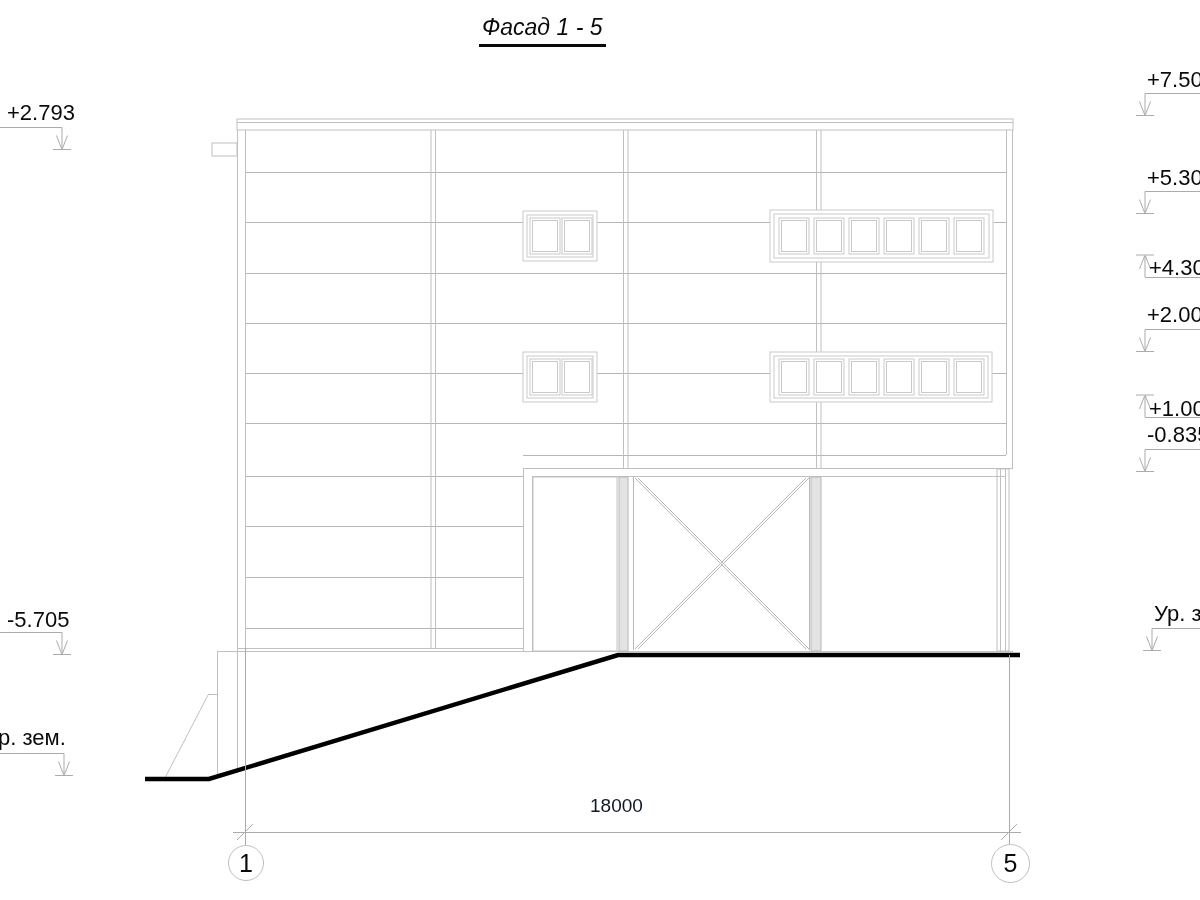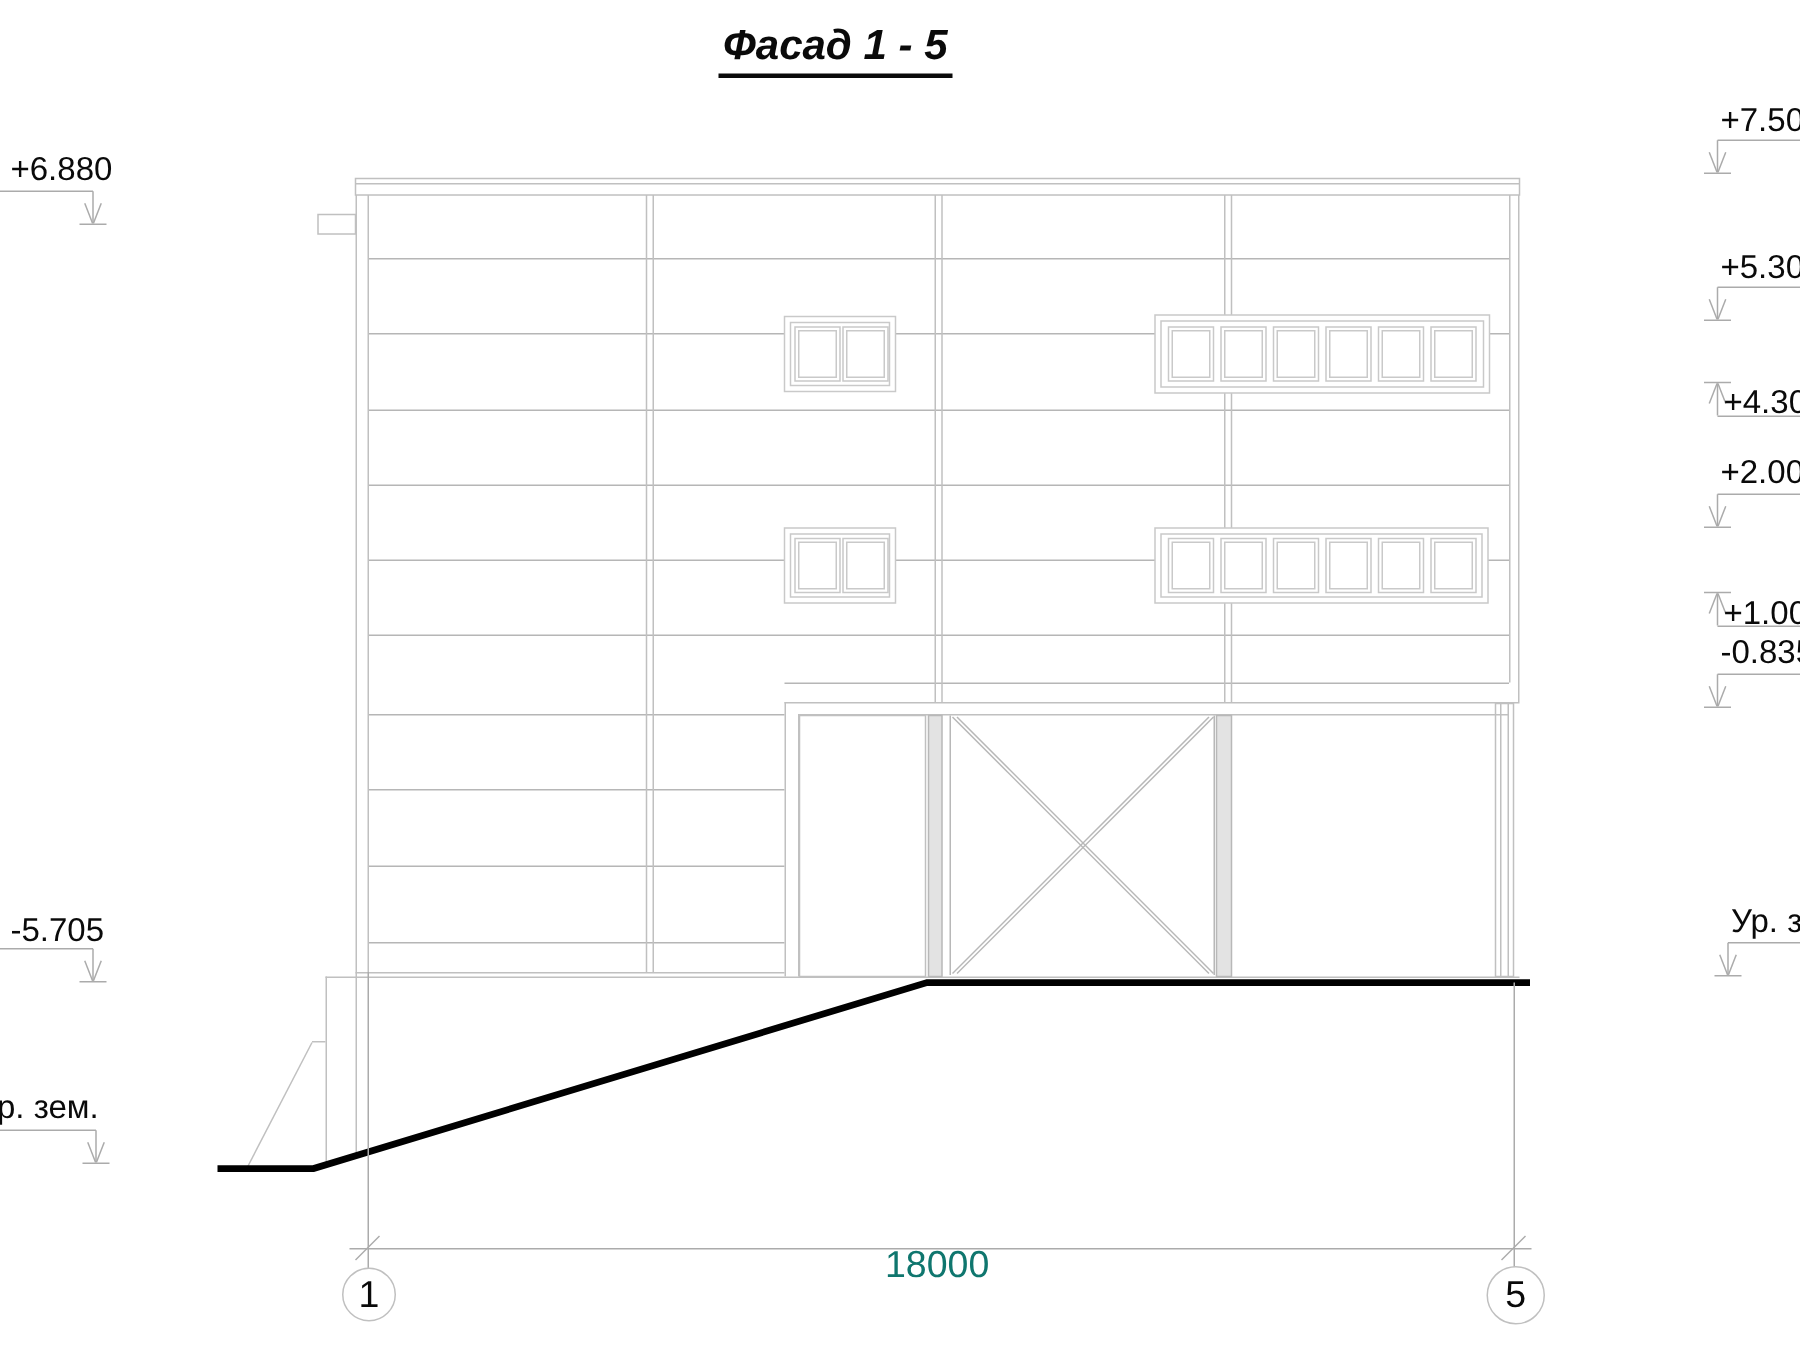--- a/index.html
+++ b/index.html
@@ -3,24 +3,24 @@
 <meta charset="utf-8">
 <style>
   html,body{margin:0;padding:0;background:#fff;}
   #canvas{
     position:relative;width:1200px;height:900px;background:#ffffff;
     overflow:hidden;font-family:"Liberation Sans",sans-serif;color:#000;
   }
   #drawing{position:absolute;left:0;top:0;}
   .lbl{position:absolute;font-size:22px;line-height:1.05;white-space:nowrap;color:#0a0a0a;}
   .title{
-    position:absolute;left:479px;top:14px;font-size:28px;font-style:italic;font-weight:bold;
+    position:absolute;left:479px;top:14px;font-size:23px;font-style:italic;font-weight:normal;
     border-bottom:3px solid #0a0a0a;padding:0 3px 3px 3px;white-space:nowrap;color:#0a0a0a;
   }
-  .dim-text{position:absolute;left:590px;top:829px;font-size:25px;color:#0f766e;}
+  .dim-text{position:absolute;left:590px;top:795px;font-size:19px;color:#0f172a;}
   .axis-circle{
     position:absolute;border:1.3px solid #c0c0c0;border-radius:50%;background:#fff;
     display:flex;align-items:center;justify-content:center;font-size:25px;color:#0a0a0a;
   }
   .axis-1{left:228px;top:845px;width:34px;height:34px;}
   .axis-5{left:991px;top:844px;width:37px;height:37px;}
 </style>
 </head>
 <body>
 
@@ -196,21 +196,21 @@
       <line x1="245.5" y1="648" x2="245.5" y2="846"></line>
       <line x1="1009.5" y1="655" x2="1009.5" y2="845"></line>
       <line x1="233" y1="832.5" x2="1021" y2="832.5"></line>
       <line x1="237" y1="840" x2="253" y2="824"></line>
       <line x1="1001" y1="840" x2="1017" y2="824"></line>
     </g>
   </svg>
 
   <div class="title">Фасад 1 - 5</div>
 
-  <span class="lbl" style="left:7px;top:101px">+6.880</span>
+  <span class="lbl" style="left:7px;top:101px">+2.793</span>
   <span class="lbl" style="left:7px;top:608px">-5.705</span>
   <span class="lbl" style="left:-15px;top:726px">Ур. зем.</span>
 
   <span class="lbl" style="left:1147px;top:68px">+7.500</span>
   <span class="lbl" style="left:1147px;top:166px">+5.300</span>
   <span class="lbl" style="left:1149px;top:256px">+4.300</span>
   <span class="lbl" style="left:1147px;top:303px">+2.000</span>
   <span class="lbl" style="left:1149px;top:397px">+1.000</span>
   <span class="lbl" style="left:1147px;top:423px">-0.835</span>
   <span class="lbl" style="left:1154px;top:602px">Ур. зем.</span>

